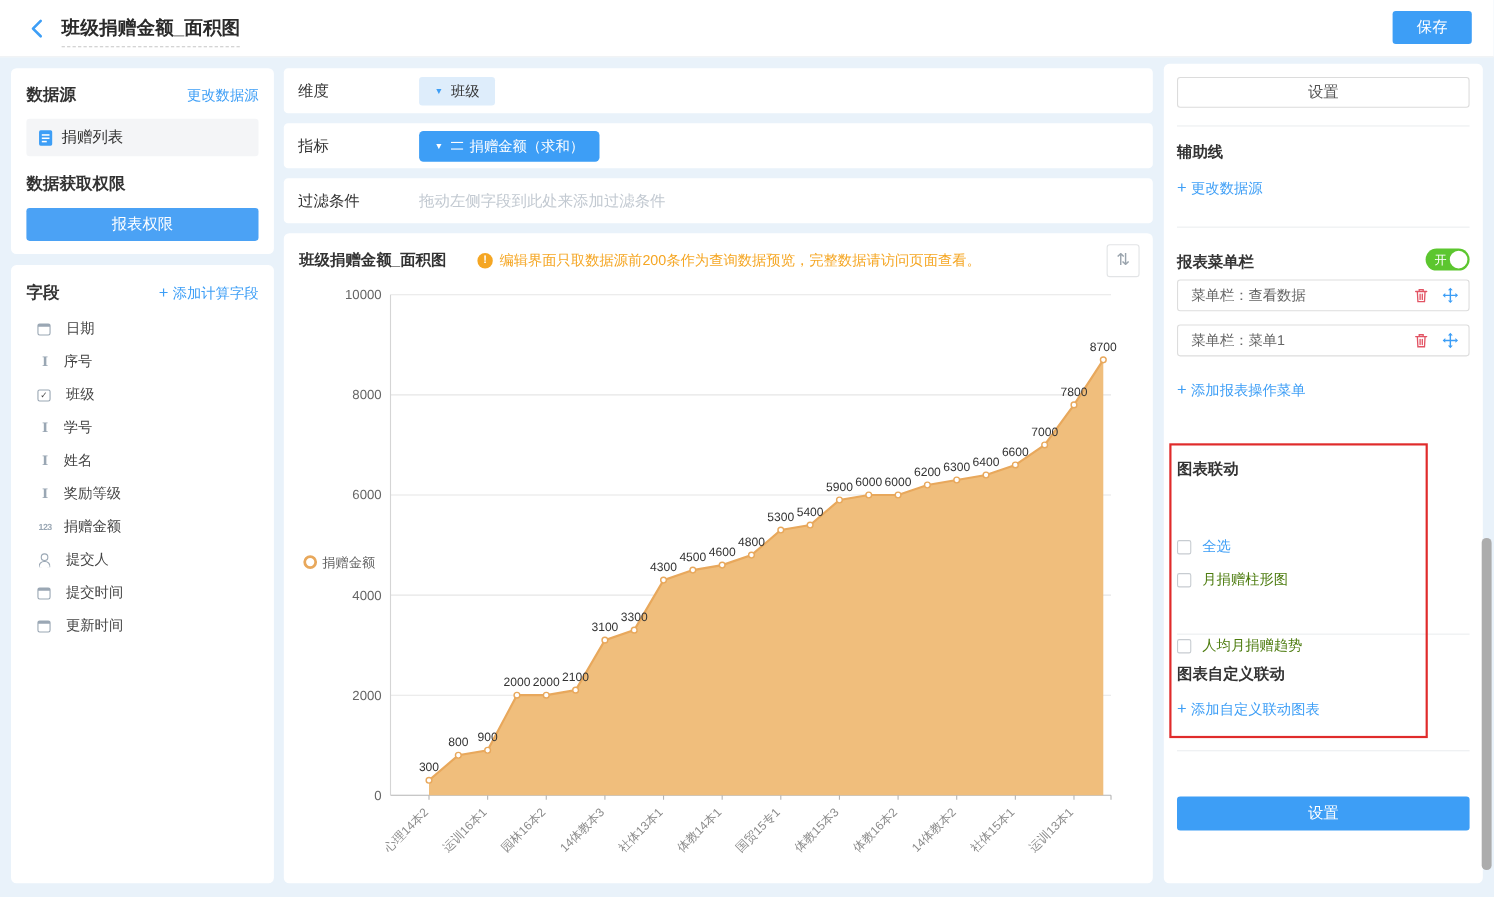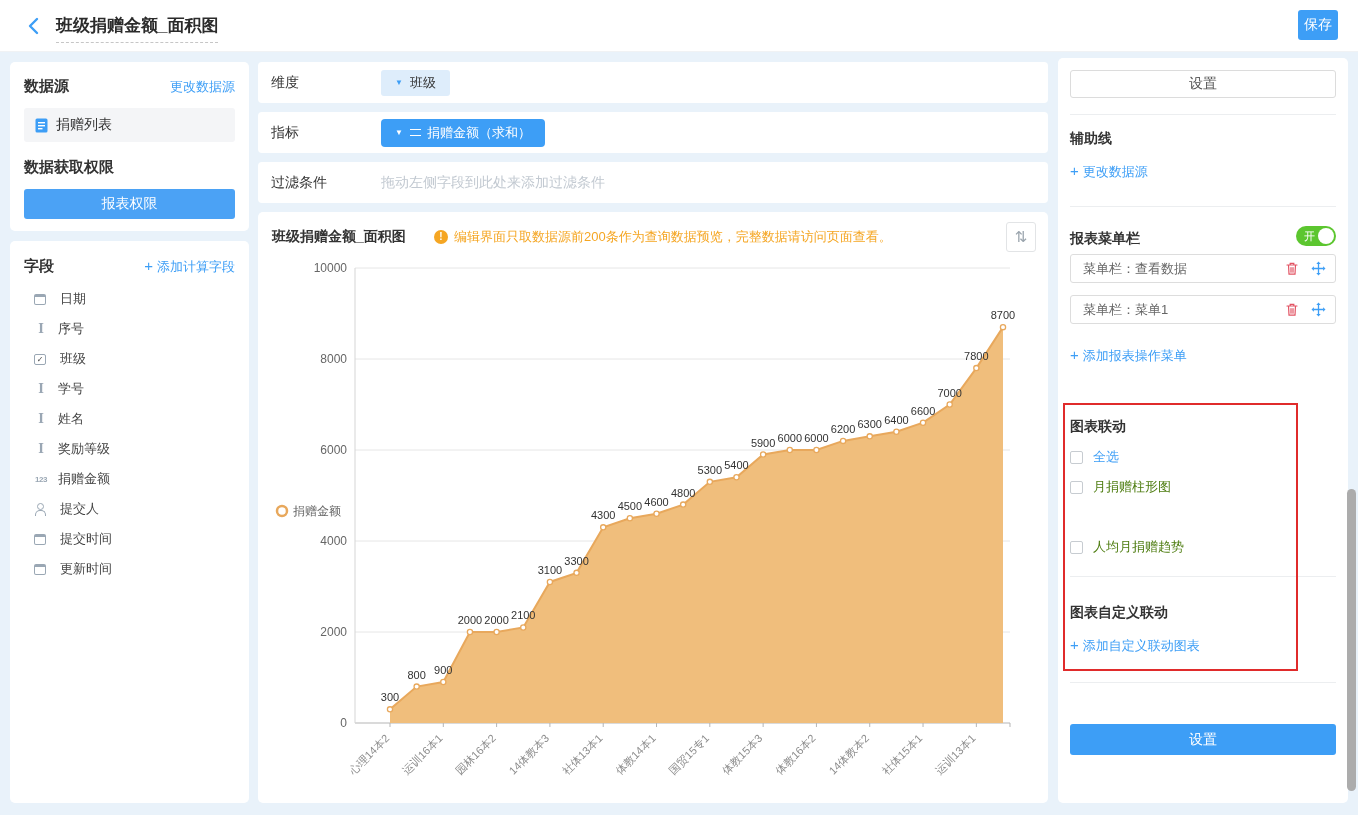--- a/index.html
+++ b/index.html
@@ -3,21 +3,21 @@
 <meta charset="utf-8">
 <style>
   * { margin:0; padding:0; box-sizing:border-box; }
   html,body { width:1358px; height:815px; overflow:hidden; }
   body { background:#e9f2fa; font-family:"Liberation Sans", sans-serif; color:#333; position:relative; }
 
   
   .header { position:absolute; top:0; left:0; width:1358px; height:52px; background:#fff; border-bottom:1px solid #f0f2f4; z-index:5; }
   .back-btn { position:absolute; left:24px; top:15px; width:22px; height:22px; cursor:pointer; }
   .page-title { position:absolute; left:56px; top:14px; font-size:17px; font-weight:bold; color:#2b2b2b; padding-bottom:5px; border-bottom:1px dashed #c6c6c6; }
-  .save-btn { position:absolute; right:20px; top:10px; width:40px; height:30px; background:#3d9ef6; color:#fff; border:none; border-radius:3px; font-size:14px; cursor:pointer; font-family:inherit; }
+  .save-btn { position:absolute; right:20px; top:10px; width:72px; height:30px; background:#3d9ef6; color:#fff; border:none; border-radius:3px; font-size:14px; cursor:pointer; font-family:inherit; }
 
   .card { position:absolute; background:#fff; border-radius:5px; }
 
   
   .card-ds { left:10px; top:62px; width:239px; height:169px; padding:15px 14px; }
   .ds-head { display:flex; justify-content:space-between; align-items:flex-end; }
   .sec-title { font-size:15px; font-weight:bold; color:#333; }
   a.blue-link { color:#3d9ef6; font-size:13px; text-decoration:none; cursor:pointer; }
   .ds-item { margin-top:12px; height:34px; background:#f4f5f7; border-radius:3px; display:flex; align-items:center; padding-left:11px; font-size:14px; color:#333; cursor:pointer; }
   .ds-item svg { margin-right:8px; }
@@ -66,21 +66,21 @@
   .rp-settings-btn { top:12px; height:28px; border:1px solid #dcdcdc; border-radius:3px; background:#fff; color:#555; font-size:14px; cursor:pointer; font-family:inherit; }
   .rp-divider { height:1px; background:#eceef0; }
   .rp-title { font-size:14px; font-weight:bold; color:#333; }
   .rp-link { font-size:13px; color:#3d9ef6; cursor:pointer; }
   .toggle { position:absolute; right:12px; top:168px; width:40px; height:20px; background:#5cc62f; border-radius:10px; cursor:pointer; }
   .toggle .t-label { position:absolute; left:8px; top:3px; color:#fff; font-size:11px; }
   .toggle .t-knob { position:absolute; right:2px; top:2px; width:16px; height:16px; background:#fff; border-radius:50%; }
   .menu-card { height:29px; border:1px solid #ddd; border-radius:3px; display:flex; align-items:center; padding:0 8px 0 12px; font-size:13px; color:#666; background:#fff; }
   .menu-card .mc-label { flex:1; }
   .icon-btn { width:18px; height:18px; display:flex; align-items:center; justify-content:center; cursor:pointer; margin-left:8px; }
-  .cb-row { display:flex; align-items:center; }
+  .cb-row { display:flex; align-items:center;margin-top:40px; }
   .checkbox { width:13px; height:13px; border:1px solid #c7ccd1; border-radius:2px; background:#fff; margin-right:10px; cursor:pointer; flex:none; }
   .cb-label-blue { font-size:13px; color:#3d9ef6; }
   .cb-label-gray { font-size:13px; color:#4d7c0f; }
   .rp-adv-btn { top:666px; height:31px; background:#3d9ef6; border:none; border-radius:3px; color:#fff; font-size:14px; cursor:pointer; font-family:inherit; }
 
   .red-annotation { position:absolute; left:1063px; top:403px; width:235px; height:268px; border:2px solid #e02b2b; z-index:9; pointer-events:none; }
   .scroll-thumb { position:absolute; left:1347px; top:489px; width:9px; height:302px; background:#acacac; border-radius:5px; cursor:pointer; z-index:10; }
 </style>
 </head>
 <body>

